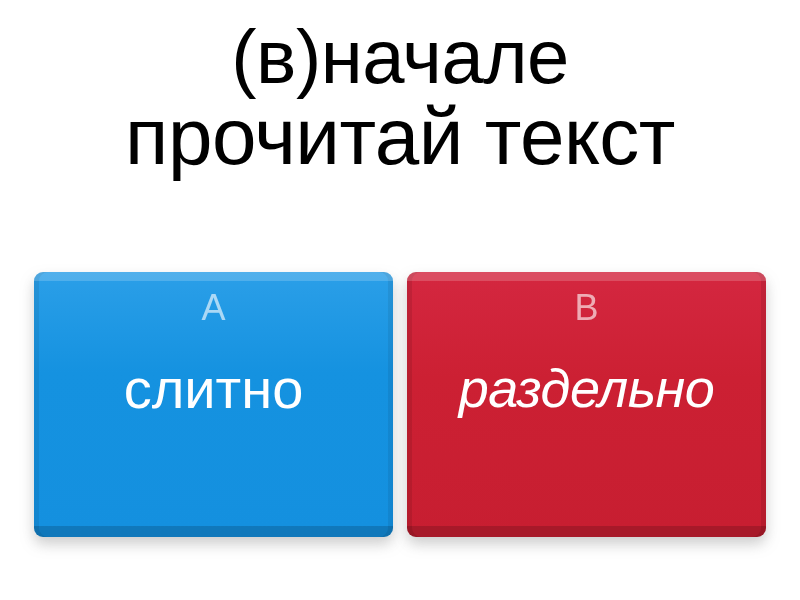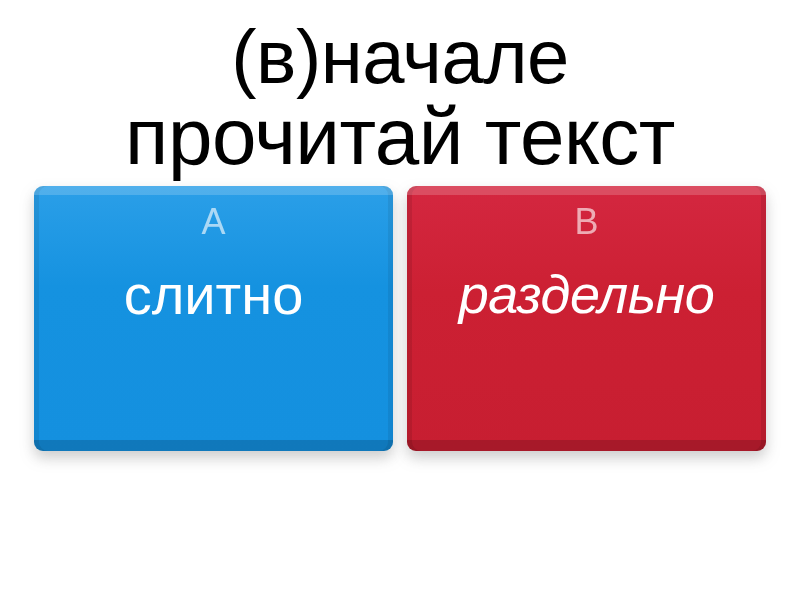--- a/index.html
+++ b/index.html
@@ -10,21 +10,21 @@
     width: 800px;
     height: 600px;
     background: #ffffff;
     font-family: "Liberation Sans", sans-serif;
     overflow: hidden;
   }
 
   .screen {
     position: relative;
     width: 800px;
-    height: 451px;
+    height: 600px;
     box-sizing: border-box;
     display: flex;
     flex-direction: column;
   }
 
   
   .question-area {
     width: 800px;
     height: 272px;
     display: flex;
@@ -109,21 +109,21 @@
     margin-top: 18px;
     font-size: 36px;
     line-height: 1;
     font-weight: 400;
     color: rgba(255, 255, 255, 0.62);
   }
 
   .answer-text {
     position: relative;
     z-index: 2;
-    margin-top: 26px;
+    margin-top: 34px;
     font-size: 56px;
     line-height: 1.05;
     font-weight: 400;
     color: #ffffff;
     text-align: center;
     white-space: nowrap;
     padding: 0 6px;
   }
   .answer-text.long {
     font-size: 54px;

